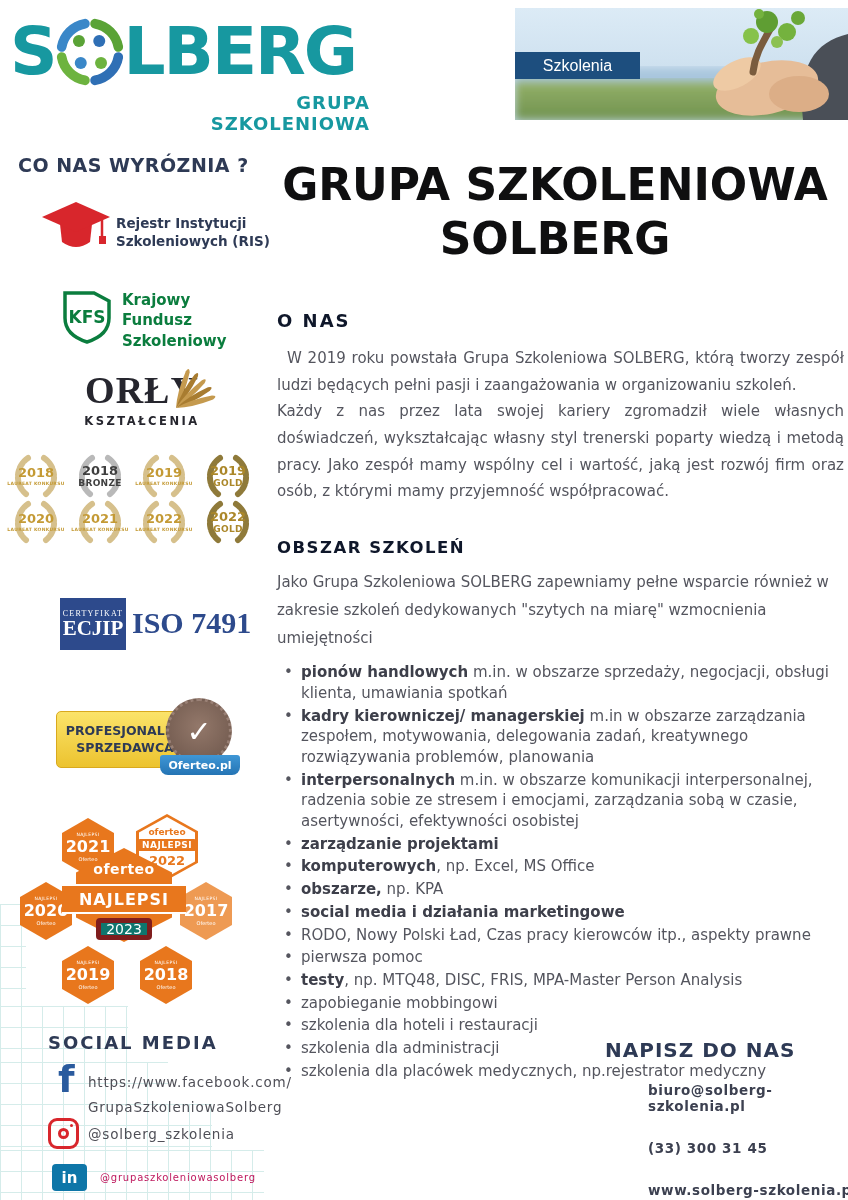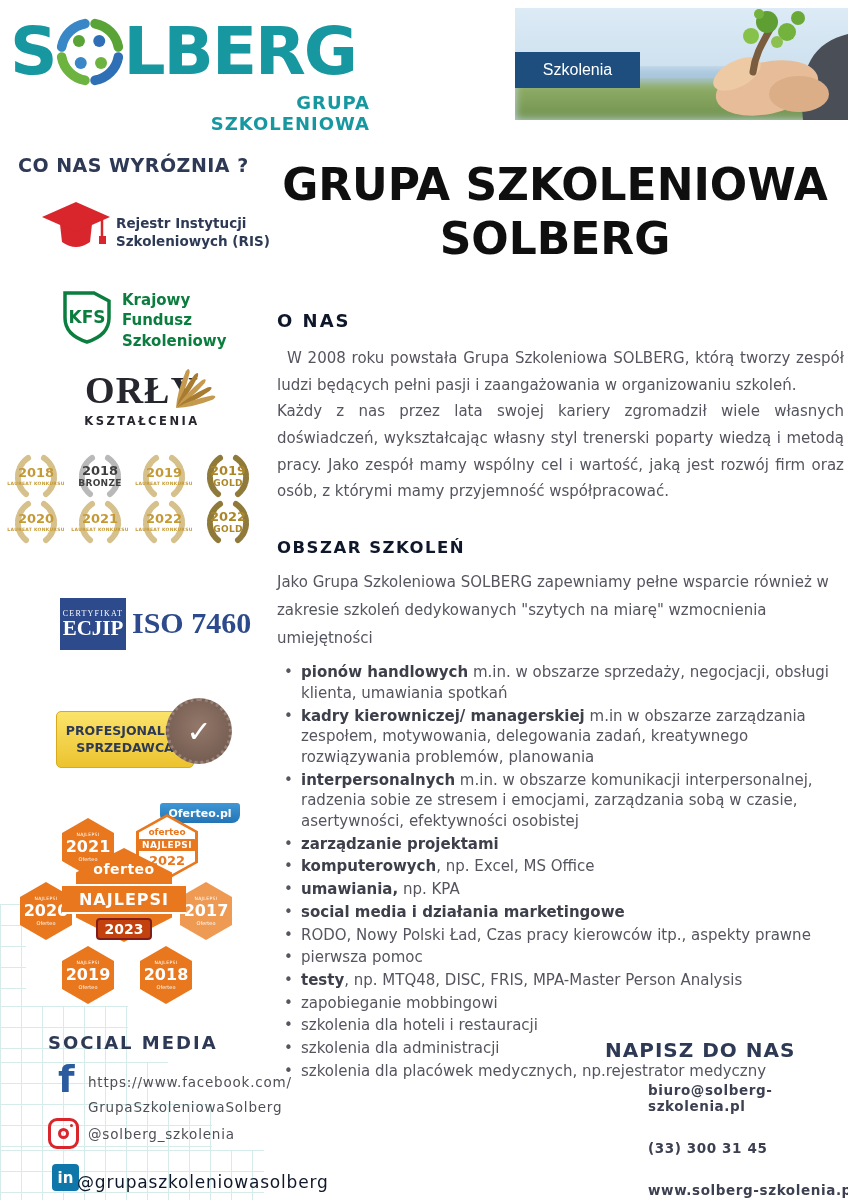--- a/index.html
+++ b/index.html
@@ -25,21 +25,21 @@
   .logo-letter { font-size:66px; font-weight:bold; color:#1798a0; letter-spacing:-2px; line-height:1; }
   .logo-icon { width:84px; height:84px; margin:0 -8px; }
   .logo-sub {
     left:148px; top:92px; width:222px; text-align:right;
     font-size:18px; font-weight:bold; color:#1798a0; letter-spacing:1px;
   }
 
   .photo { left:515px; top:8px; width:333px; height:112px; overflow:hidden; }
   .photo svg { display:block; }
   .photo-label {
-    left:515px; top:52px; width:125px; height:36px;
+    left:515px; top:52px; width:125px; height:27px;
     background:#1d4e7e; color:#ffffff; font-size:16px;
     display:flex; align-items:center; justify-content:center;
     font-family:"Liberation Sans", sans-serif;
   }
 
   
   .side-heading { font-weight:bold; color:#2e3a55;text-align:center; }
   .h-conas { left:18px; top:154px; font-size:19px; letter-spacing:0.5px; }
 
   .ris-icon { left:40px; top:200px; width:72px; height:56px; }
@@ -83,21 +83,21 @@
     position:absolute; left:110px; top:0; width:66px; height:66px; border-radius:50%;
     border:3px dotted #9a8176;
     background:radial-gradient(circle at 50% 42%, #93786a, #6d564b);
     display:flex; align-items:center; justify-content:center;
   }
   .medal .chk { color:#fff; font-size:30px; font-weight:bold; }
   .ribbon {
     position:absolute; left:104px; top:57px; width:80px; height:20px;
     background:linear-gradient(#3f97d6,#2474b4); border-radius:3px 3px 8px 8px;
     color:#fff; font-size:11px; font-weight:bold;
-    display:flex; align-items:center; justify-content:center;margin-top:48px;
+    display:flex; align-items:center; justify-content:center;
   }
 
   .hex { clip-path:polygon(50% 0,100% 26%,100% 74%,50% 100%,0 74%,0 26%); }
   .hex-s {
     position:absolute; width:52px; height:58px; background:#e8771d; color:#fff;
     display:flex; flex-direction:column; align-items:center; justify-content:center; text-align:center;
   }
   .hex-s .t { font-size:4.5px; letter-spacing:0.4px; }
   .hex-s .y { font-size:16px; font-weight:bold; line-height:1.2; }
   .hex-s .b { font-size:5px; }
@@ -105,45 +105,45 @@
   .hex-center { position:absolute; left:76px; top:848px; width:96px; height:94px; background:#e8771d; color:#fff; text-align:center; }
   .hex-center .brand { margin-top:13px; font-size:14px; font-weight:bold; letter-spacing:0.5px; }
   .hex-band {
     position:absolute; left:62px; top:884px; width:124px; height:30px; background:#e8771d;
     border-top:2px solid #fff; border-bottom:2px solid #fff;
     color:#fff; font-size:16px; font-weight:bold; letter-spacing:1px;
     display:flex; align-items:center; justify-content:center;
   }
   .hex-year {
     position:absolute; left:96px; top:918px; width:56px; height:22px;
-    border:2px solid #7f1d1d; border-radius:4px; background:#c2410c;
-    color:#fff; font-size:14px; font-weight:bold;
+    border:5px solid #7f1d1d; border-radius:4px; background:#0f766e;
+    color:#fff; font-size:14px; font-weight:normal;
     display:flex; align-items:center; justify-content:center;
   }
   .hex-w-outer { position:absolute; left:136px; top:814px; width:62px; height:66px; background:#e8771d; }
   .hex-w-inner {
     position:absolute; inset:3px; background:#fff; color:#e8771d;
     display:flex; flex-direction:column; align-items:center; justify-content:center;
   }
   .hex-w-inner .brand { font-size:9px; font-weight:bold; }
   .hex-w-inner .pill { background:#e8771d; color:#fff; font-size:9px; font-weight:bold; padding:1px 4px; border-radius:2px; margin:2px 0; letter-spacing:0.5px; }
   .hex-w-inner .y { font-size:13px; font-weight:bold; }
 
   .h-social { left:48px; top:1032px; font-size:18px; letter-spacing:2px; }
   .fb-icon { left:58px; top:1060px; font-size:38px; font-weight:bold; color:#2a5b9e; line-height:1; }
   .fb-text { left:88px; top:1070px; font-size:13.5px; color:#4f4f57; letter-spacing:0.8px; line-height:1.85; }
   .ig-icon { left:48px; top:1118px; width:31px; height:31px; border:3px solid #d8262c; border-radius:9px; }
   .ig-icon .c { position:absolute; left:7px; top:7px; width:11px; height:11px; border:3px solid #d8262c; border-radius:50%; }
   .ig-icon .d { position:absolute; right:3px; top:3px; width:3px; height:3px; background:#d8262c; border-radius:50%; }
   .ig-text { left:88px; top:1126px; font-size:13.5px; color:#4f4f57; letter-spacing:0.8px; }
   .li-icon {
-    left:52px; top:1164px; width:27px; height:27px; background:#0e76a8; border-radius:4px;
+    left:52px; top:1164px; width:35px; height:27px; background:#0e76a8; border-radius:4px;
     color:#fff; font-size:15px; font-weight:bold; display:flex; align-items:center; justify-content:center;
   }
-  .li-text { left:77px; top:1172px; font-size:17px; color:#0f172a; letter-spacing:0.8px; }
+  .li-text { left:100px; top:1172px; font-size:10px; color:#be185d; letter-spacing:0.8px; }
 
   
   .title { left:268px; top:158px; width:574px; text-align:center; color:#0f0f10; font-weight:bold; font-size:44px; line-height:1.22; }
   .about { left:277px; top:310px; width:567px; }
   .h-main { font-size:18px; font-weight:bold; color:#0f172a; letter-spacing:2px; }
   .about p { margin-top:14px; font-size:15px; line-height:1.78; text-align:justify; }
   .about p + p { margin-top:0; }
 
   .areas { left:277px; top:538px; width:578px; }
   .areas .h-main { font-size:16.5px; letter-spacing:1.5px; }
@@ -334,21 +334,21 @@
           <div class="yr">2022</div>
           <div class="lb" style="font-size:9px">GOLD</div>
         </div>
     </div>
   </div>
 
   <div class="abs iso-box">
     <div class="l1">CERTYFIKAT</div>
     <div class="l2">ECJIP</div>
   </div>
-  <div class="abs iso-label">ISO 7460</div>
+  <div class="abs iso-label">ISO 7491</div>
 
   <div class="abs seller">
     <div class="seller-rect">
       <div>PROFESJONALNY</div>
       <div>SPRZEDAWCA</div>
     </div>
     <div class="medal">
       <span class="chk">✓</span>
     </div>
     <div class="ribbon">Oferteo.pl</div>
@@ -406,34 +406,34 @@
   <div class="abs li-icon">in</div>
   <div class="abs li-text">@grupaszkoleniowasolberg</div>
 
   <div class="abs title">
     <div>GRUPA SZKOLENIOWA</div>
     <div>SOLBERG</div>
   </div>
 
   <div class="abs about">
     <div class="h-main">O NAS</div>
-    <p style="text-indent:10px;">W 2008 roku powstała Grupa Szkoleniowa SOLBERG, którą tworzy zespół ludzi będących pełni pasji i zaangażowania w organizowaniu szkoleń.</p>
+    <p style="text-indent:10px;">W 2019 roku powstała Grupa Szkoleniowa SOLBERG, którą tworzy zespół ludzi będących pełni pasji i zaangażowania w organizowaniu szkoleń.</p>
     <p>Każdy z nas przez lata swojej kariery zgromadził wiele własnych doświadczeń, wykształcając własny styl trenerski poparty wiedzą i metodą pracy. Jako zespół mamy wspólny cel i wartość, jaką jest rozwój firm oraz osób, z którymi mamy przyjemność współpracować.</p>
   </div>
 
   <div class="abs areas">
     <div class="h-main">OBSZAR SZKOLEŃ</div>
     <p class="intro">Jako Grupa Szkoleniowa SOLBERG zapewniamy pełne wsparcie również w zakresie szkoleń dedykowanych "szytych na miarę" wzmocnienia umiejętności</p>
     <ul>
       <li><b>pionów handlowych</b><span> m.in. w obszarze sprzedaży, negocjacji, obsługi klienta, umawiania spotkań</span></li>
       <li><b>kadry kierowniczej/ managerskiej</b><span> m.in w obszarze zarządzania zespołem, motywowania, delegowania zadań, kreatywnego rozwiązywania problemów, planowania</span></li>
       <li><b>interpersonalnych</b><span> m.in. w obszarze komunikacji interpersonalnej, radzenia sobie ze stresem i emocjami, zarządzania sobą w czasie, asertywności, efektywności osobistej</span></li>
       <li><b>zarządzanie projektami</b><span></span></li>
       <li><b>komputerowych</b><span>, np. Excel, MS Office</span></li>
-      <li><b>umawiania,</b><span> np. KPA</span></li>
+      <li><b>obszarze,</b><span> np. KPA</span></li>
       <li><b>social media i działania marketingowe</b><span></span></li>
       <li><b></b><span>RODO, Nowy Polski Ład, Czas pracy kierowców itp., aspekty prawne</span></li>
       <li><b></b><span>pierwsza pomoc</span></li>
       <li><b>testy</b><span>, np. MTQ48, DISC, FRIS, MPA-Master Person Analysis</span></li>
       <li><b></b><span>zapobieganie mobbingowi</span></li>
       <li><b></b><span>szkolenia dla hoteli i restauracji</span></li>
       <li><b></b><span>szkolenia dla administracji</span></li>
       <li><b></b><span>szkolenia dla placówek medycznych, np.rejestrator medyczny</span></li>
     </ul>
   </div>

